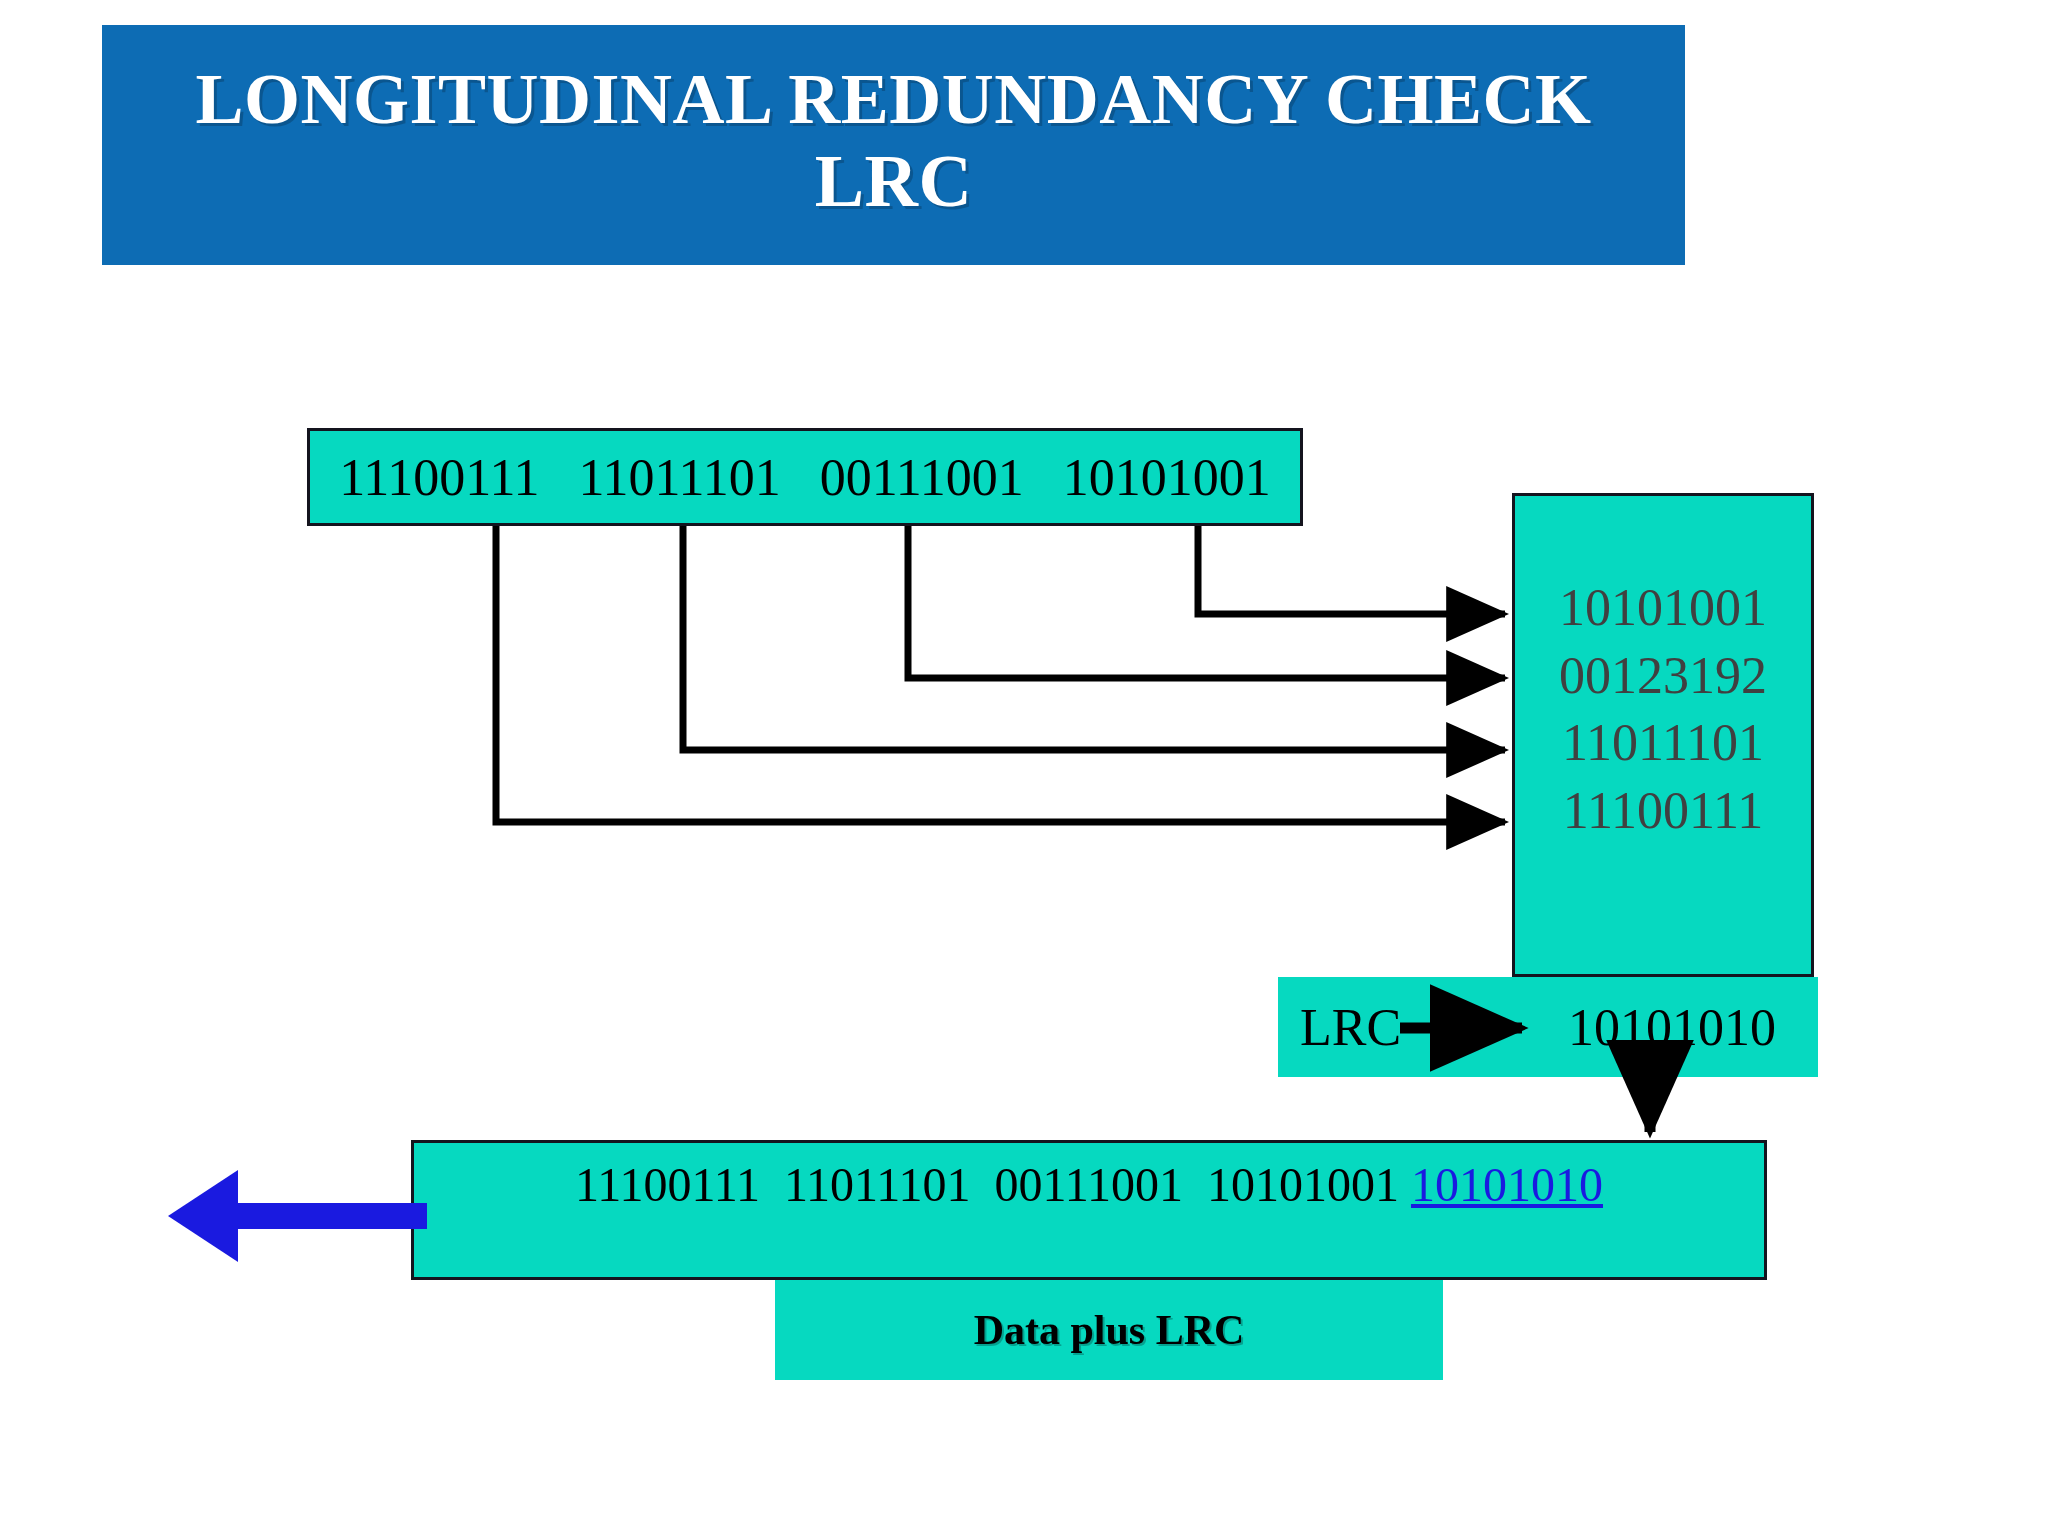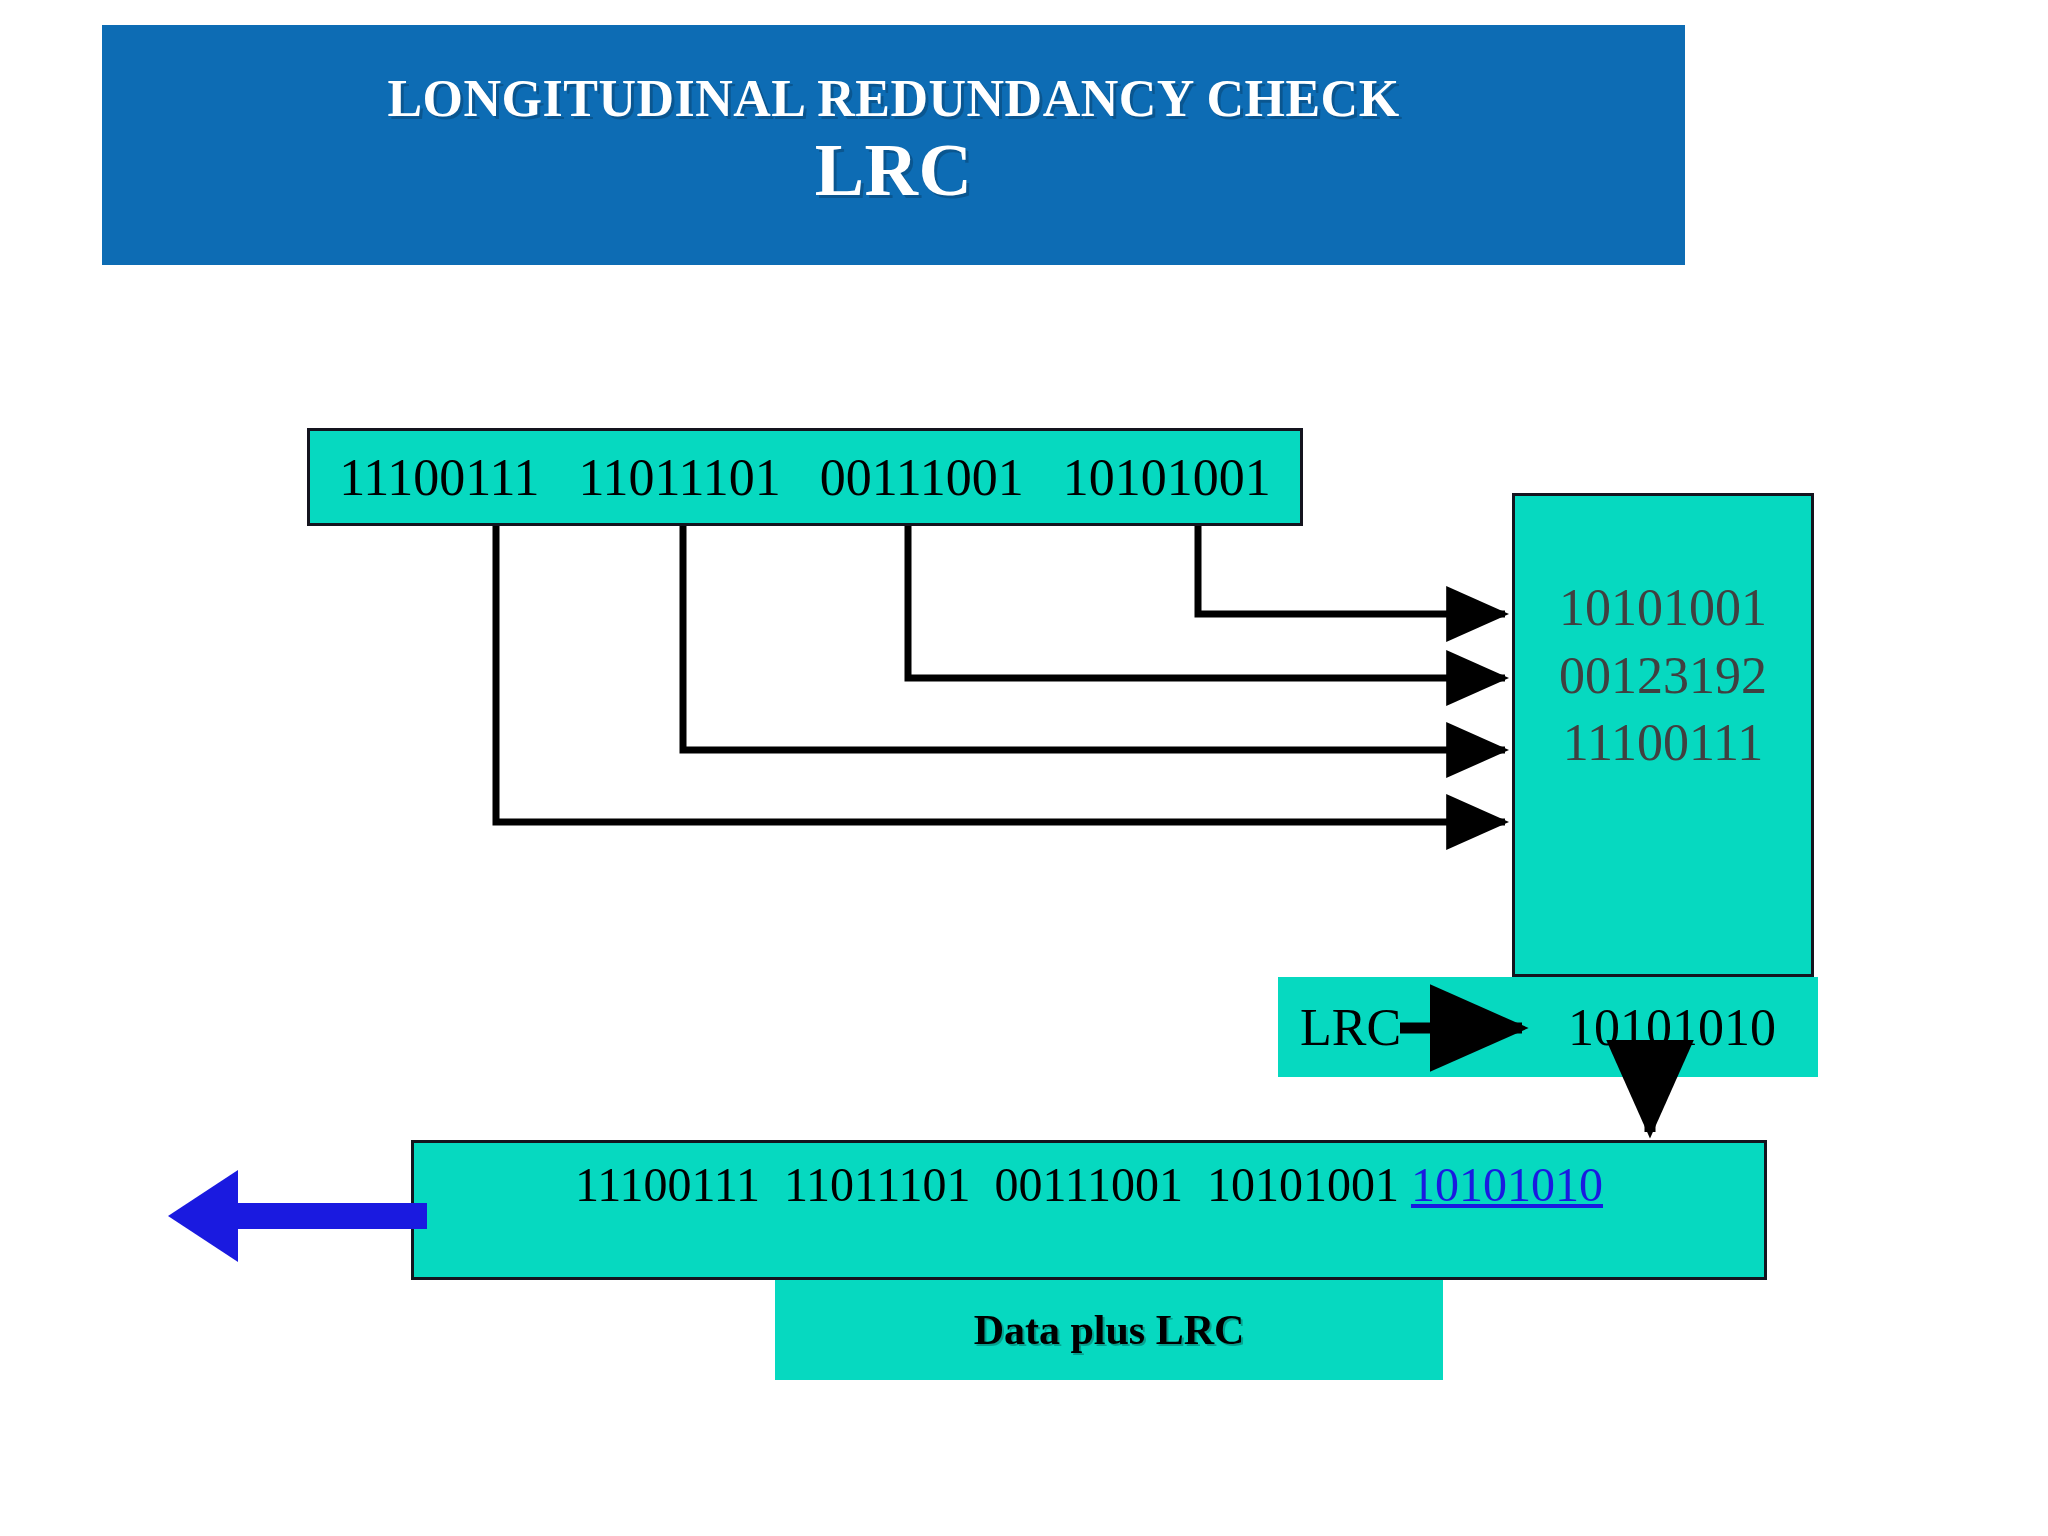--- a/index.html
+++ b/index.html
@@ -9,21 +9,21 @@
   #slide{position:absolute;left:0;top:0;width:2048px;height:1536px;background:#ffffff;}
 
   
   .title-banner{
     position:absolute;left:102px;top:25px;width:1583px;height:240px;
     background:#0d6cb4;
     display:flex;flex-direction:column;align-items:center;justify-content:center;
     box-sizing:border-box;padding:6px 20px 14px 20px;
   }
   .title-line{
-    color:#ffffff;font-weight:bold;font-size:52px;line-height:1.12;
+    color:#ffffff;font-weight:bold;font-size:72px;line-height:1.12;
     text-align:center;letter-spacing:0.5px;white-space:nowrap;
     text-shadow:3px 3px 0 rgba(0,0,0,0.20);
   }
   .title-line.sub{font-size:74px;}
 
   
   .teal{background:#06d9c0;}
   .bordered{border:3px solid #14141e;box-sizing:border-box;}
 
   .box-top{
@@ -90,20 +90,21 @@
   </div>
 
   <div class="box-top teal bordered">
     <div class="bits">11100111   11011101   00111001   10101001</div>
   </div>
 
   <div class="box-right teal bordered">
     <div class="col">
       <div>10101001</div>
       <div>00123192</div>
+      <div>11011101</div>
       <div>11100111</div>
     </div>
   </div>
 
   <div class="box-lrc teal">
     <span class="lrc-label">LRC</span>
     <span class="lrc-value">10101010</span>
   </div>
 
   <div class="box-bottom teal bordered">

